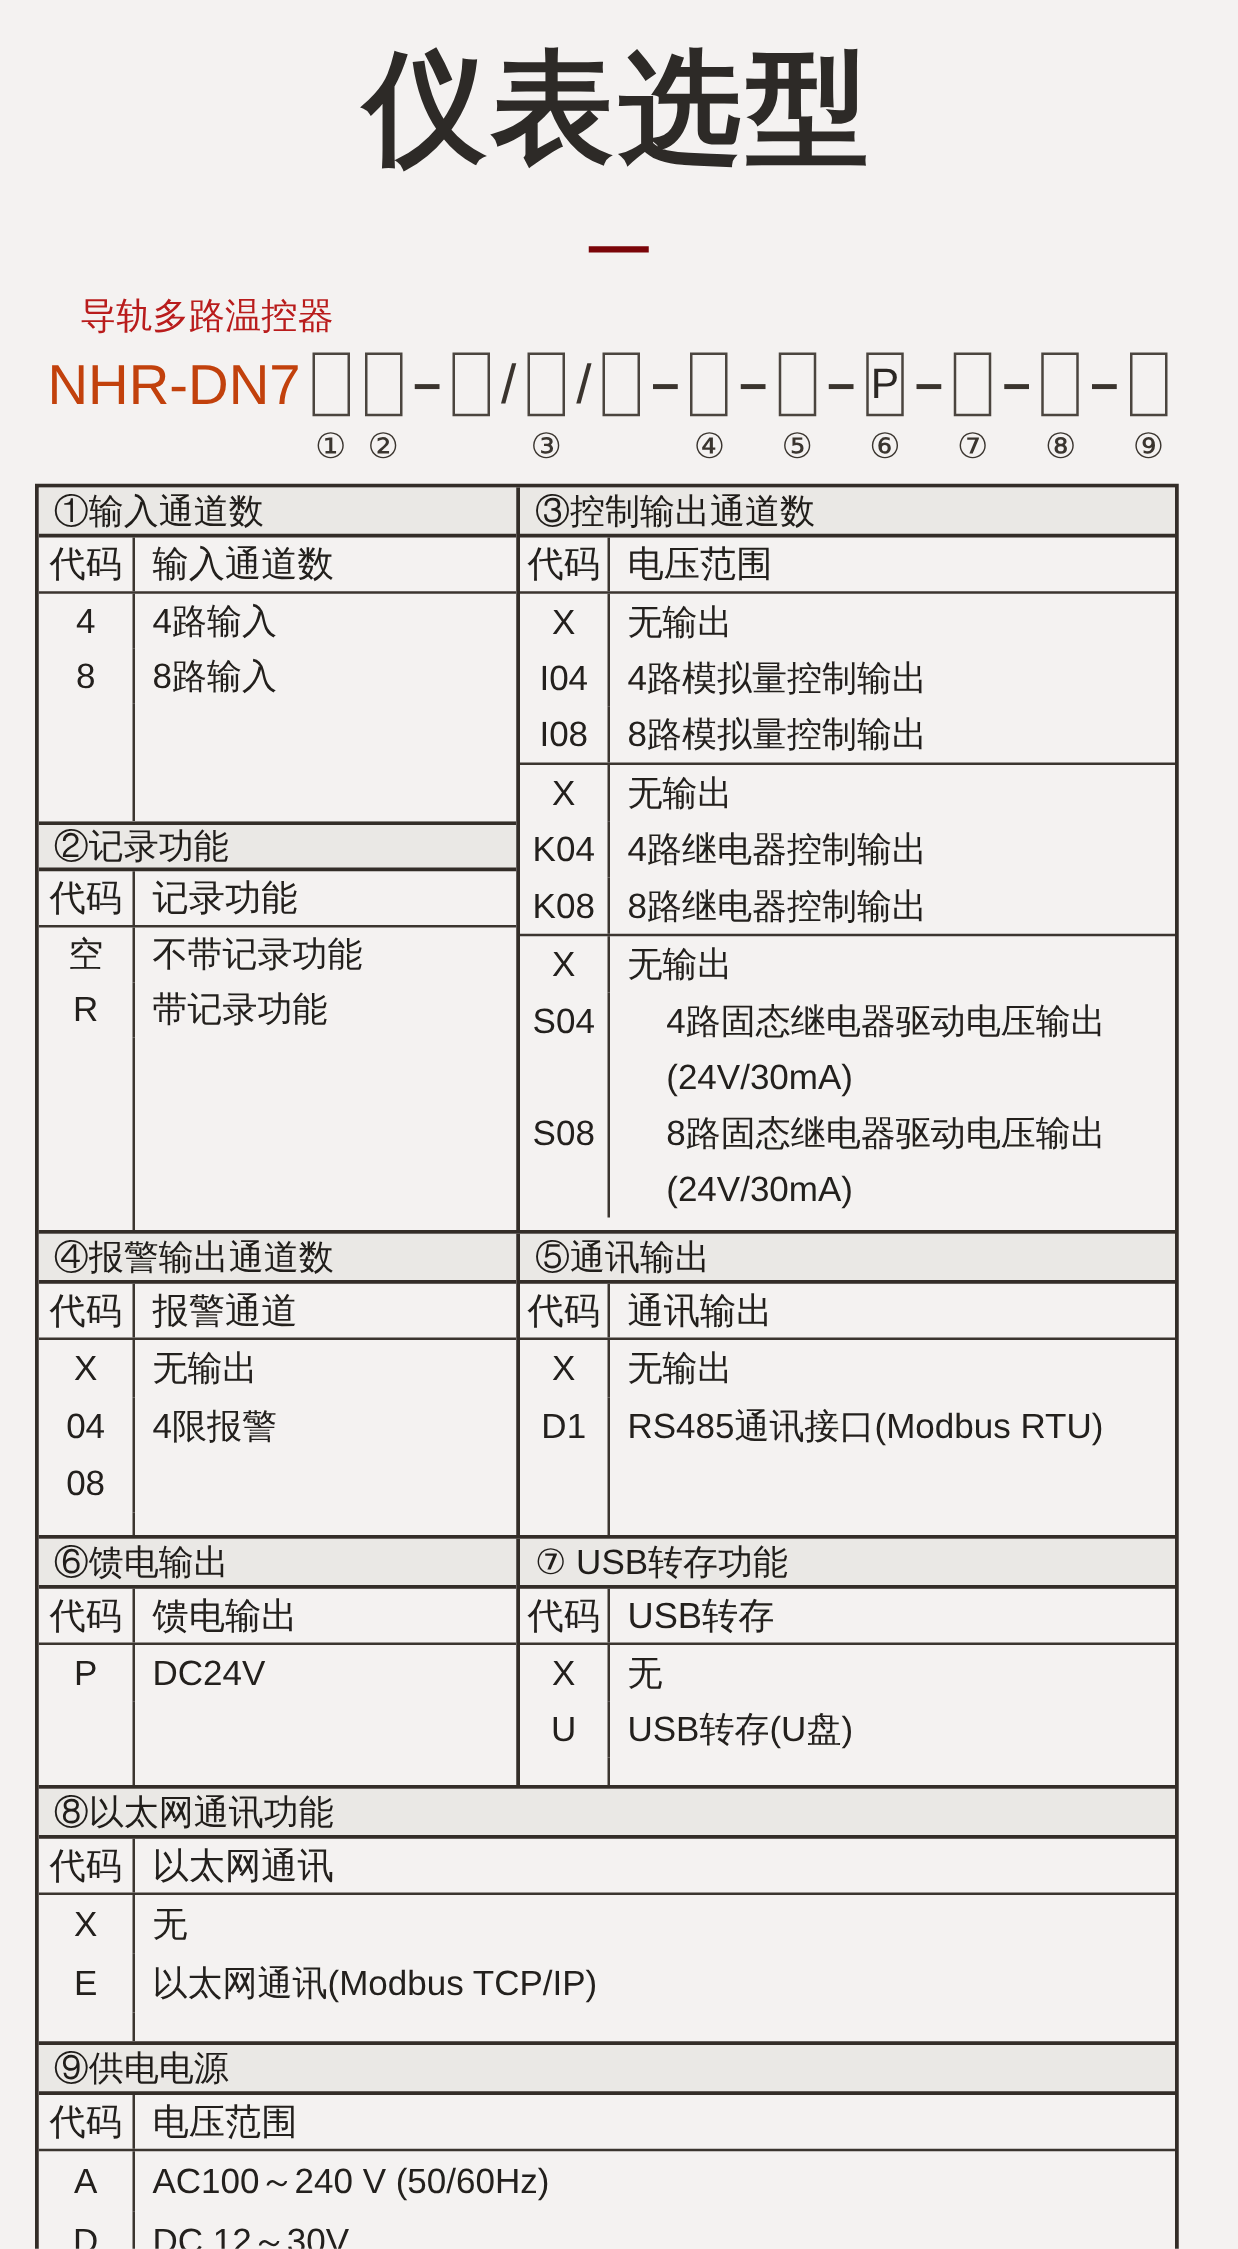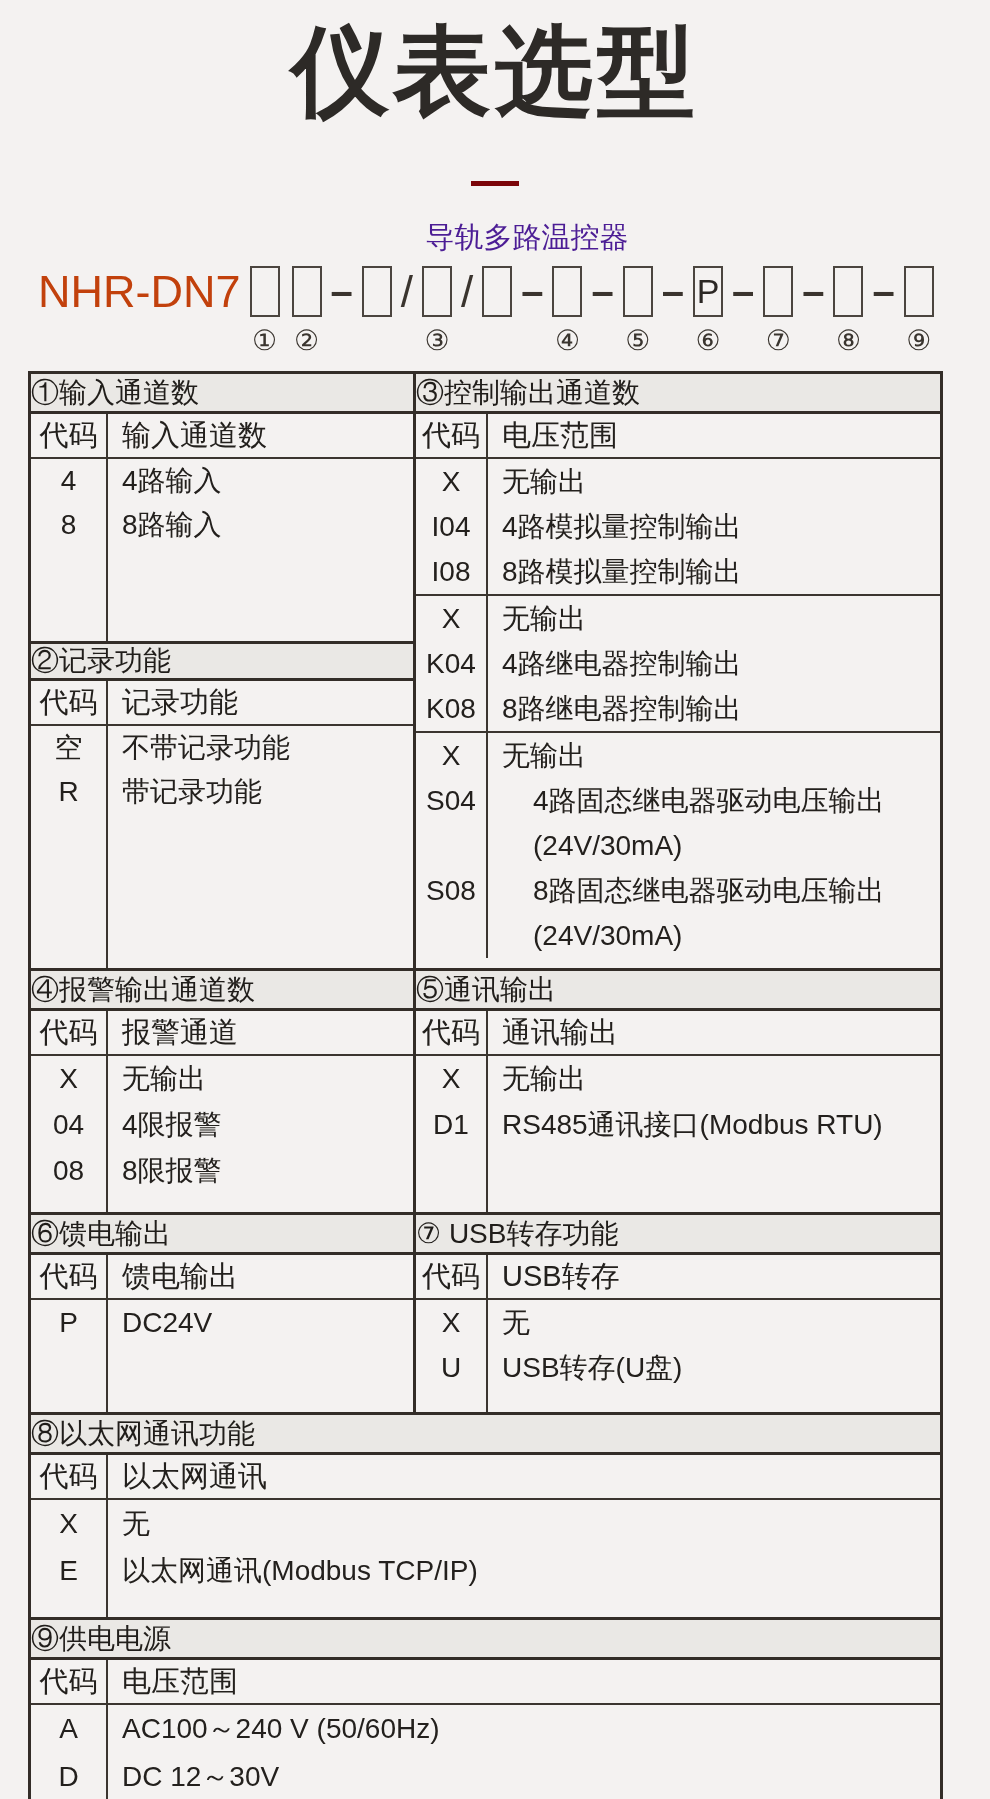--- a/index.html
+++ b/index.html
@@ -19,40 +19,39 @@
     color:var(--ink);
   }
   .page{
     position:relative;
     width:990px;height:1799px;
     background:var(--bg);
     overflow:hidden;
   }
   
   .title{
-    margin-top:20px;
+    margin-top:36px;
     text-align:center;
     font-size:98px;
     line-height:103px;
     font-weight:900;
     letter-spacing:4px;
     color:#2d2a27;
     font-family:"DejaVu Sans", sans-serif;
   }
   .title-underline{
     width:48px;height:5px;
     background:var(--red);
     margin:58px auto 0 auto;
   }
   .subtitle{
     margin:34px 0 0 64px;
     font-size:29px;
     line-height:34px;
-    color:#4c1d95;
-    text-align:center;
+    color:#b91c1c;
   }
   
   .model{
     display:flex;
     align-items:flex-start;
     margin:12px 0 0 38px;
   }
   .model-prefix{
     font-size:45px;
     line-height:51px;
@@ -96,20 +95,21 @@
   .col-right{width:527px;border-left:3px solid var(--line);}
   .sec{display:flex;flex-direction:column;overflow:hidden;}
   .sec-l{width:382px;}
   .sec-r{width:527px;border-left:3px solid var(--line);}
   .sec-full{width:100%;border-top:3px solid var(--line);}
   .sh{
     height:40px;
     background:var(--hdr);
     border-bottom:3px solid var(--line);
     display:flex;align-items:center;
+    padding-left:12px;
     font-size:28px;color:#201d1a;
   }
   .bt3{border-top:3px solid var(--line);}
   .ch{
     height:45px;
     border-bottom:2px solid var(--thin);
     display:flex;align-items:stretch;
     font-size:29px;
   }
   .ch .code,.tr .code,.fill .code{
@@ -359,21 +359,20 @@
           <div class="tr">
             <div class="code">X</div>
             <div class="desc">无输出</div>
           </div>
           <div class="tr">
             <div class="code">04</div>
             <div class="desc">4限报警</div>
           </div>
           <div class="tr">
             <div class="code">08</div>
-            <div class="desc">8限报警</div>
           </div>
           <div class="fill">
               <div class="code"></div>
               <div class="desc"></div>
             </div>
         </div>
       </div>
       <div class="sec sec-r r-cells">
         <div class="sh">⑤通讯输出</div>
         <div class="ch">

